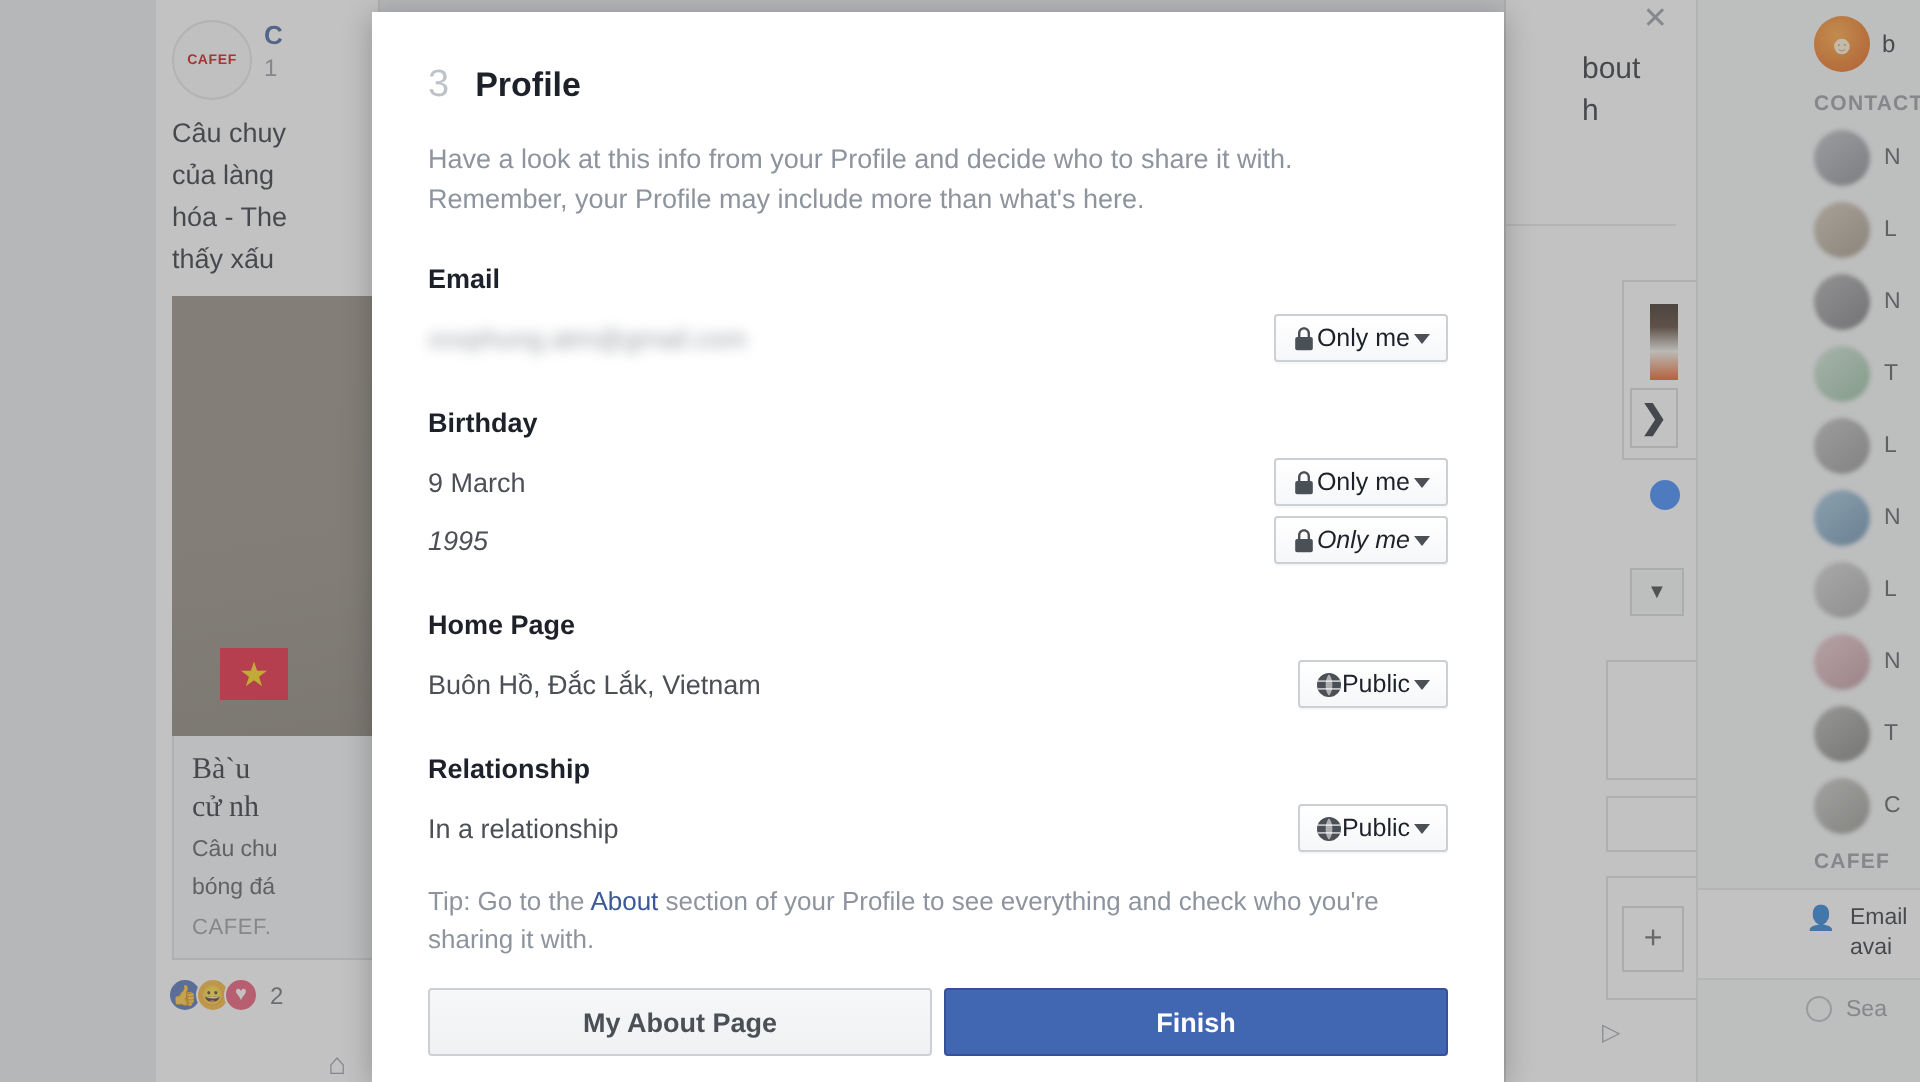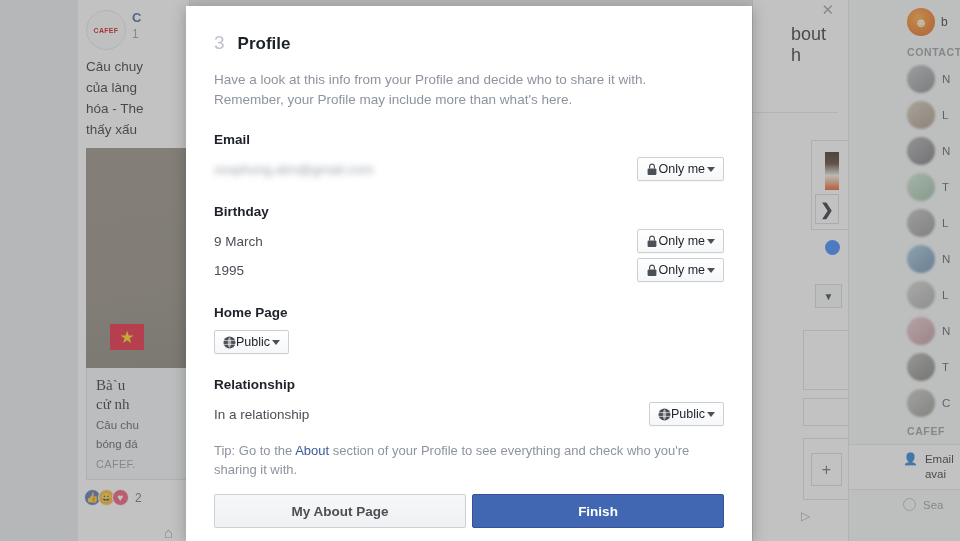--- a/index.html
+++ b/index.html
@@ -142,21 +142,21 @@
     width: 96px; height: 541px;
     background: #ffffff;
     border-left: 1px solid #d9dadd;
   }
   .bg-dialog .x-close {
     position: absolute; right: 14px; top: 2px;
     font-size: 15px; color: #9197a3; line-height: 1;
   }
   .bg-dialog .bd-text {
     position: absolute; left: 38px; top: 24px;
-    font-size: 18px; color: #1d2129; line-height: 21px;
+    font-size: 15px; color: #1d2129; line-height: 21px;
     white-space: nowrap;
   }
   .bg-dialog .bd-rule {
     position: absolute; left: 0; right: 10px; top: 112px;
     border-top: 1px solid #e5e6e9;
   }
   .bg-dialog .bd-box {
     position: absolute; border: 1px solid #dcdee1; background: #fff;
   }
   .bd-thumb {
@@ -511,36 +511,37 @@
           <span class="ic">
             <svg width="12" height="13" viewBox="0 0 12 13">
                 <path d="M3 5.5V3.6C3 1.9 4.3.6 6 .6s3 1.3 3 3v1.9H7.8V3.6c0-1-.8-1.8-1.8-1.8s-1.8.8-1.8 1.8v1.9H3z" fill="#4b4f56"></path>
                 <rect x="1.6" y="5.5" width="8.8" height="6.6" rx="1" fill="#4b4f56"></rect>
               </svg>
           </span>
           <span>Only me</span>
           <span class="aud-caret"></span>
         </span>
       </div>
-      <div class="field-row" style="margin-top:3px;">
+      <div class="field-row" style="margin-top:3px;font-style:italic;">
         <span class="field-value">1995</span>
         <span class="aud-btn">
           <span class="ic">
             <svg width="12" height="13" viewBox="0 0 12 13">
                 <path d="M3 5.5V3.6C3 1.9 4.3.6 6 .6s3 1.3 3 3v1.9H7.8V3.6c0-1-.8-1.8-1.8-1.8s-1.8.8-1.8 1.8v1.9H3z" fill="#4b4f56"></path>
                 <rect x="1.6" y="5.5" width="8.8" height="6.6" rx="1" fill="#4b4f56"></rect>
               </svg>
           </span>
           <span>Only me</span>
           <span class="aud-caret"></span>
         </span>
       </div>
 
       <div class="field-label">Home Page</div>
       <div class="field-row">
+        <span class="field-value">Buôn Hồ, Đắc Lắk, Vietnam</span>
         <span class="aud-btn">
           <span class="ic">
             <svg width="13" height="13" viewBox="0 0 13 13">
                 <circle cx="6.5" cy="6.5" r="6" fill="#4b4f56"></circle>
                 <path d="M6.5 1.1c1.1 1.1 1.7 3 1.7 5.4s-.6 4.3-1.7 5.4c-1.1-1.1-1.7-3-1.7-5.4s.6-4.3 1.7-5.4z" fill="#fff" opacity=".55"></path>
                 <path d="M.9 4.6h11.2M.9 8.4h11.2" stroke="#fff" stroke-width=".9" opacity=".65"></path>
               </svg>
           </span>
           <span>Public</span>
           <span class="aud-caret"></span>

